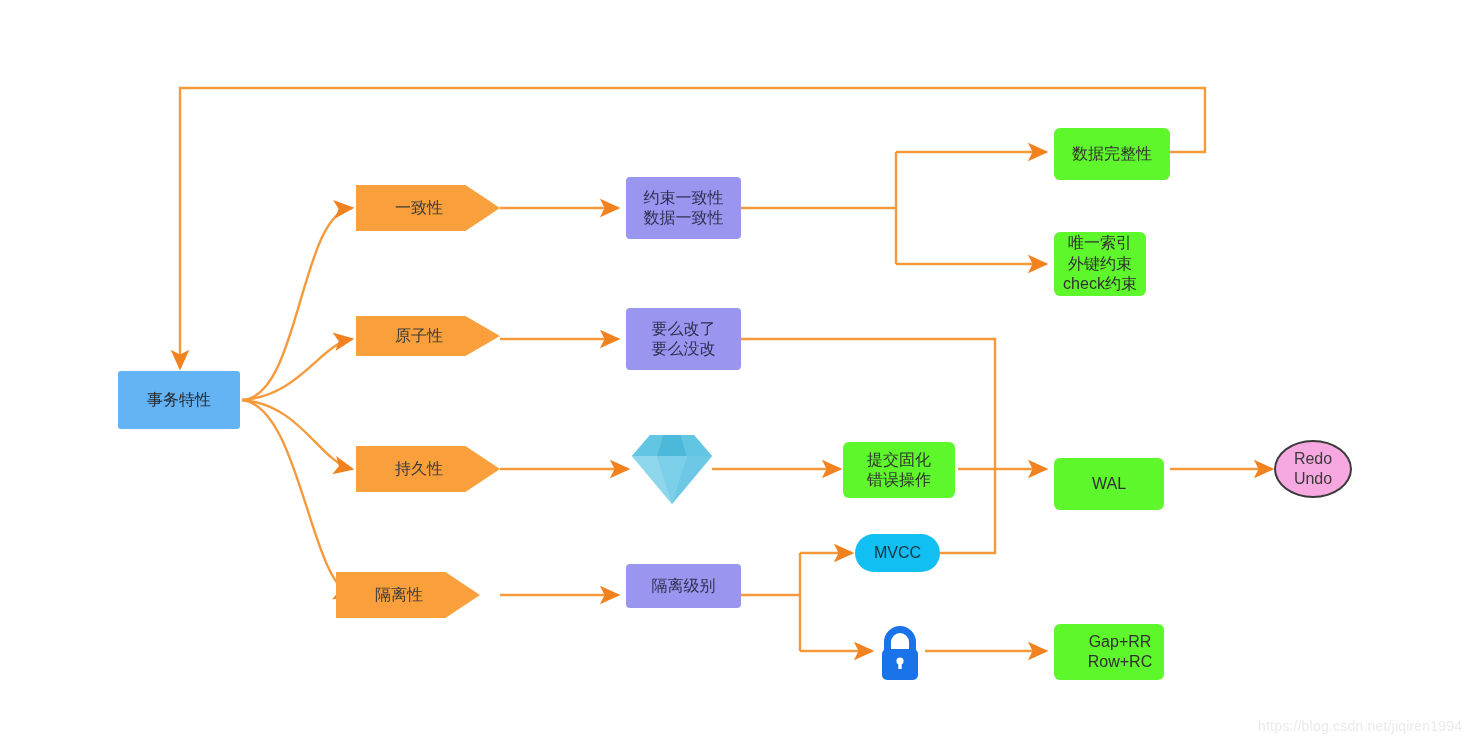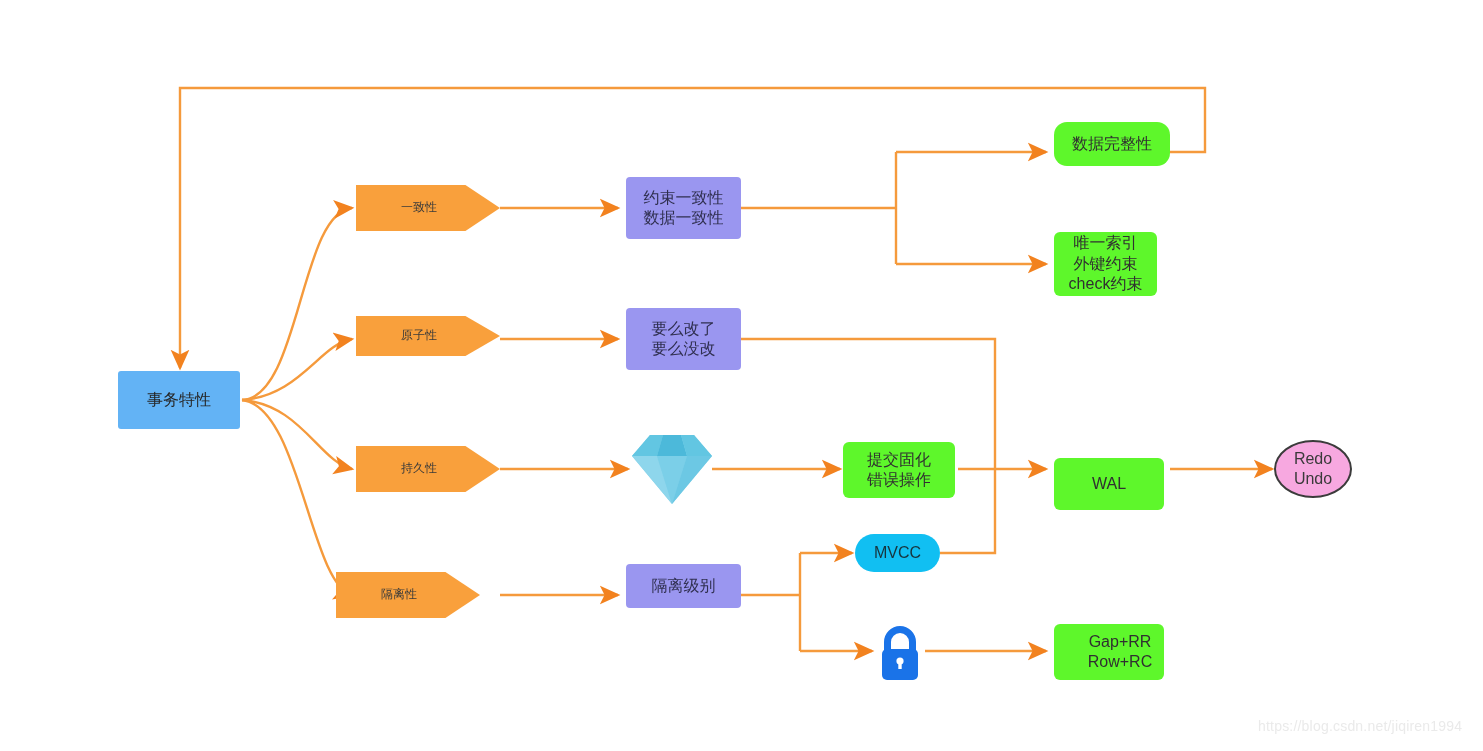--- a/index.html
+++ b/index.html
@@ -37,21 +37,21 @@
     z-index: 5;
   }
   .node-root {
     background: #63b3f5;
     border-radius: 3px;
     font-size: 16px;
     color: #262626;
   }
   .node-chevron {
     background: #f9a03c;
-    font-size: 12px;
+    font-size: 16px;
     color: #3a3a3a;
     clip-path: polygon(0 0, 76% 0, 100% 50%, 76% 100%, 0 100%);
   }
   .node-purple {
     background: #9a96f0;
     border-radius: 4px;
     font-size: 16px;
     color: #2f2f4f;
   }
   .node-green {
@@ -169,25 +169,25 @@
 
   <div class="node node-purple" style="left:626px; top:308px; width:115px; height:62px;">
     <span>要么改了
 要么没改</span>
   </div>
 
   <div class="node node-purple" style="left:626px; top:564px; width:115px; height:44px;">
     <span>隔离级别</span>
   </div>
 
-  <div class="node node-green" style="left:1054px; top:122px; width:116px; height:44px;border-radius:13px;">
+  <div class="node node-green" style="left:1054px; top:128px; width:116px; height:52px;">
     <span>数据完整性</span>
   </div>
 
-  <div class="node node-green" style="left:1054px; top:232px; width:103px; height:64px;">
+  <div class="node node-green" style="left:1054px; top:232px; width:92px; height:64px;">
     <span>唯一索引
 外键约束
 check约束</span>
   </div>
 
   <div class="node node-green" style="left:843px; top:442px; width:112px; height:56px;">
     <span>提交固化
 错误操作</span>
   </div>
 

